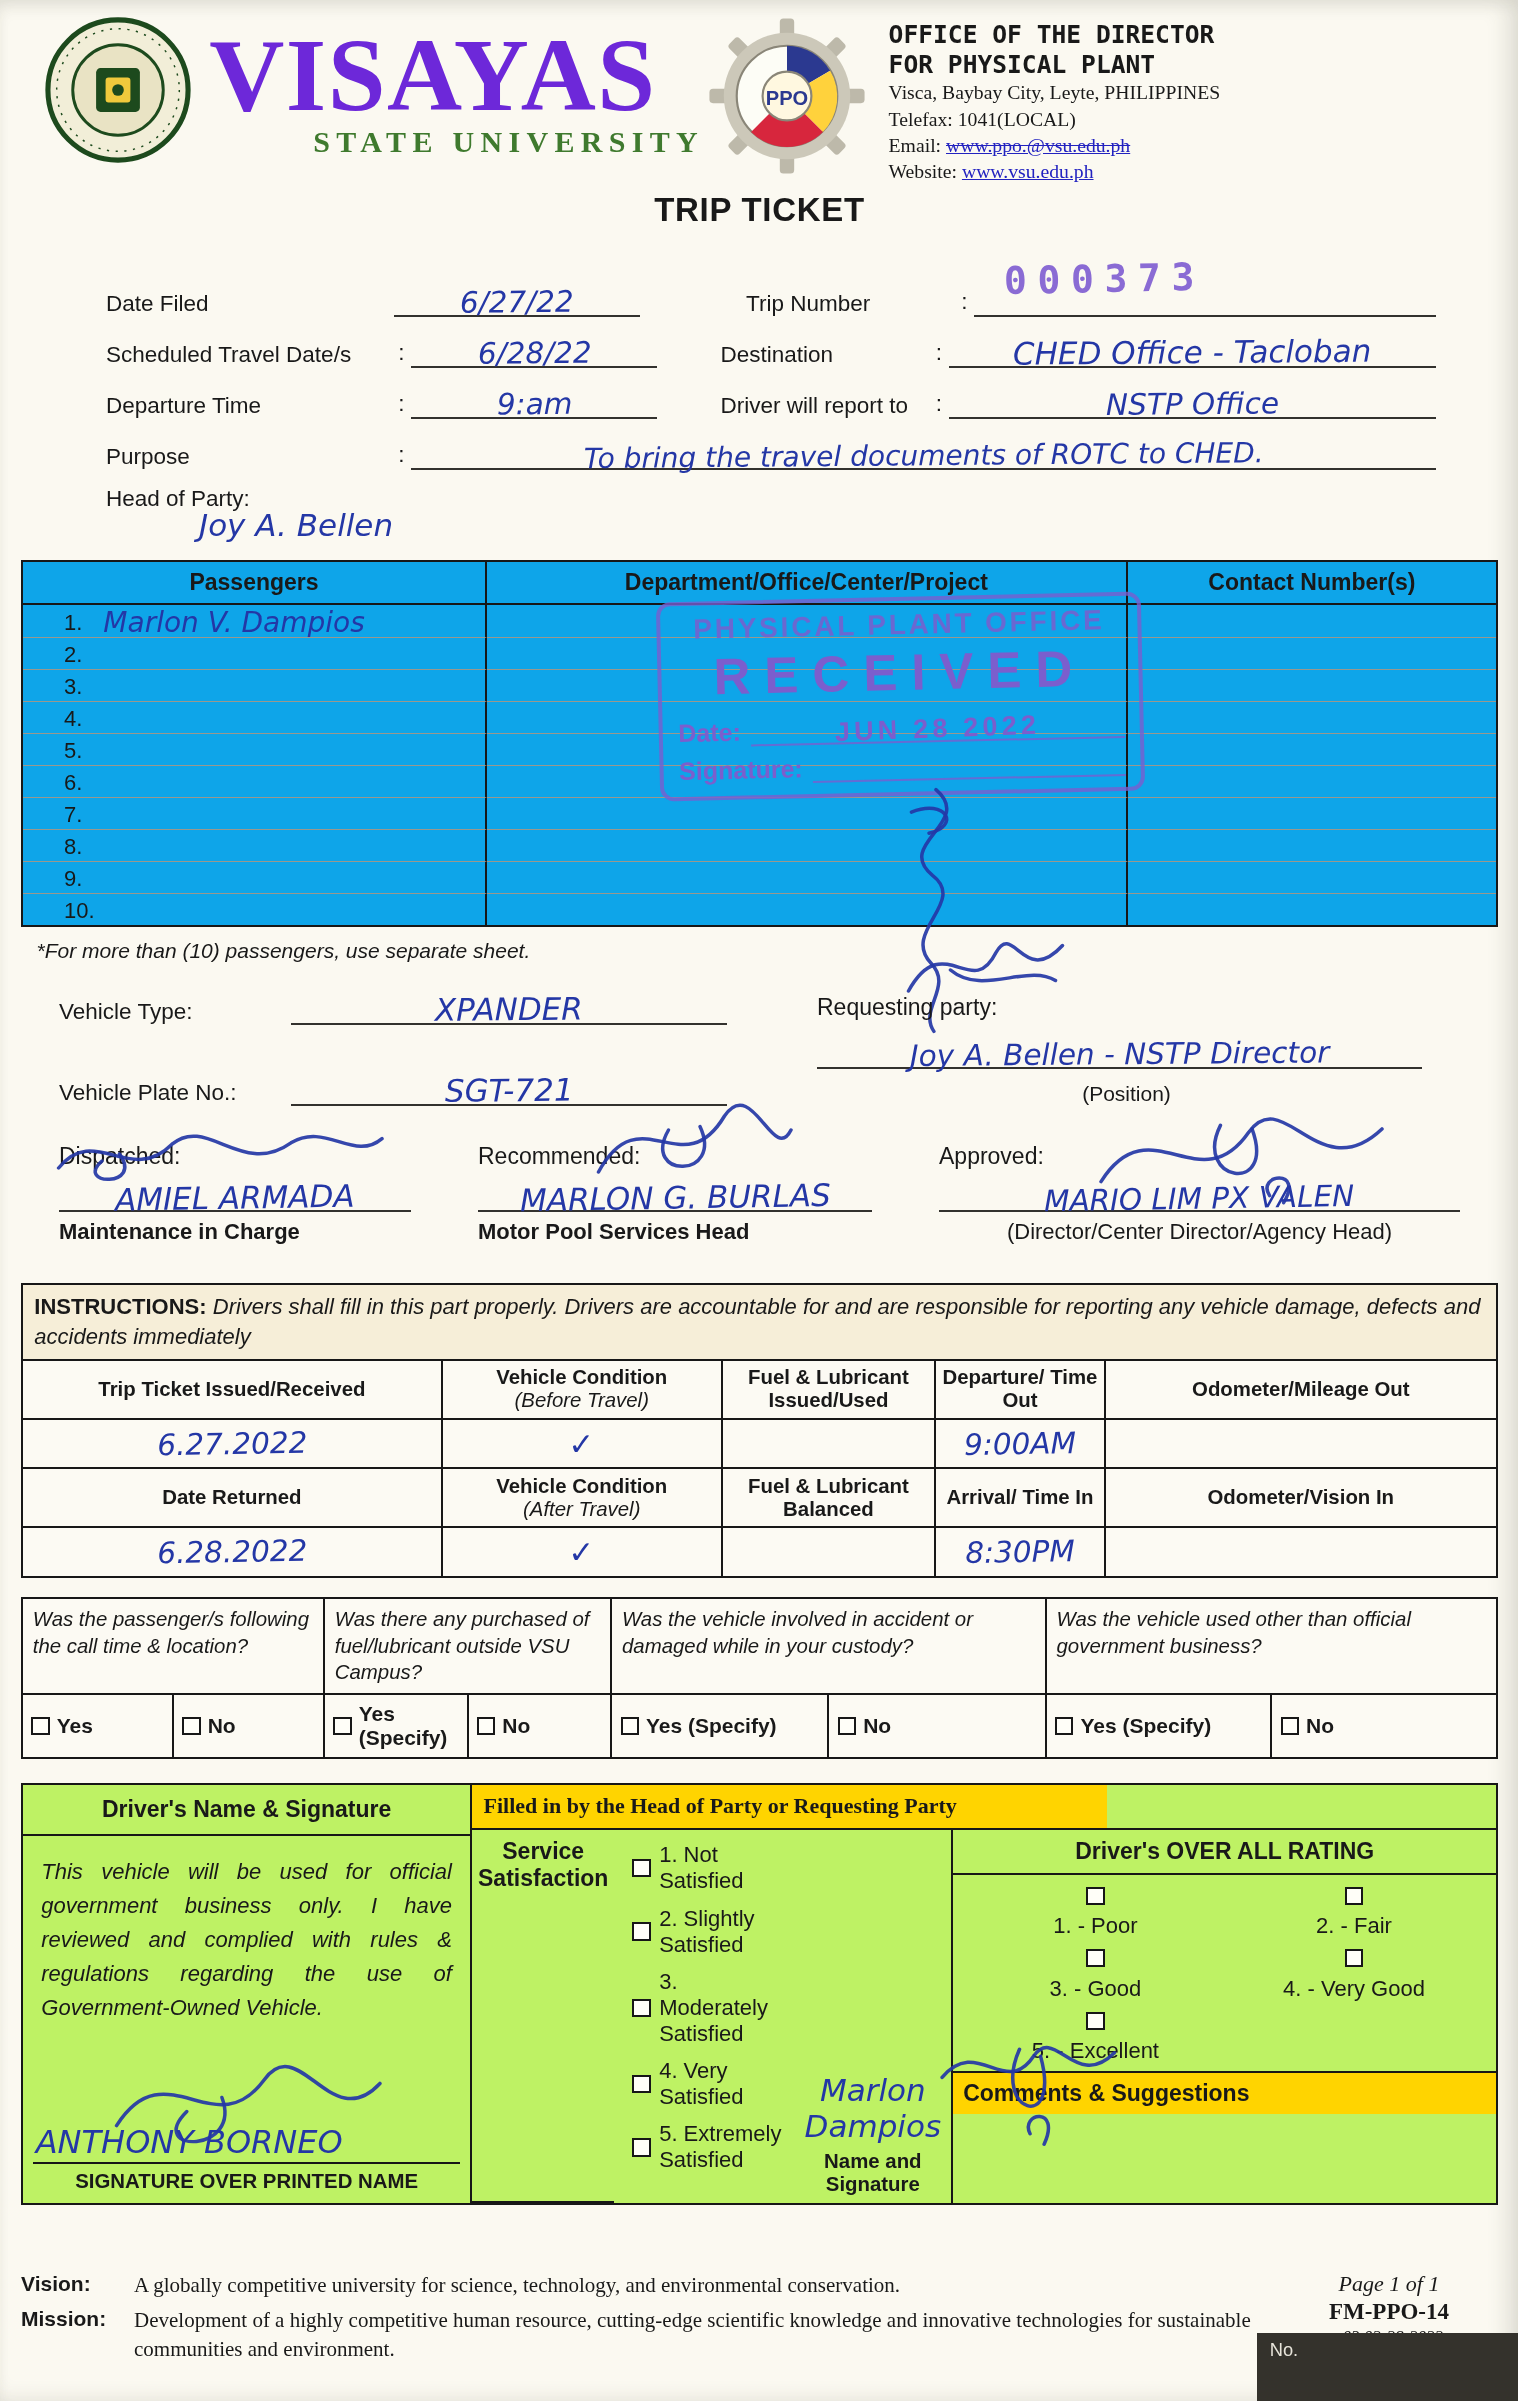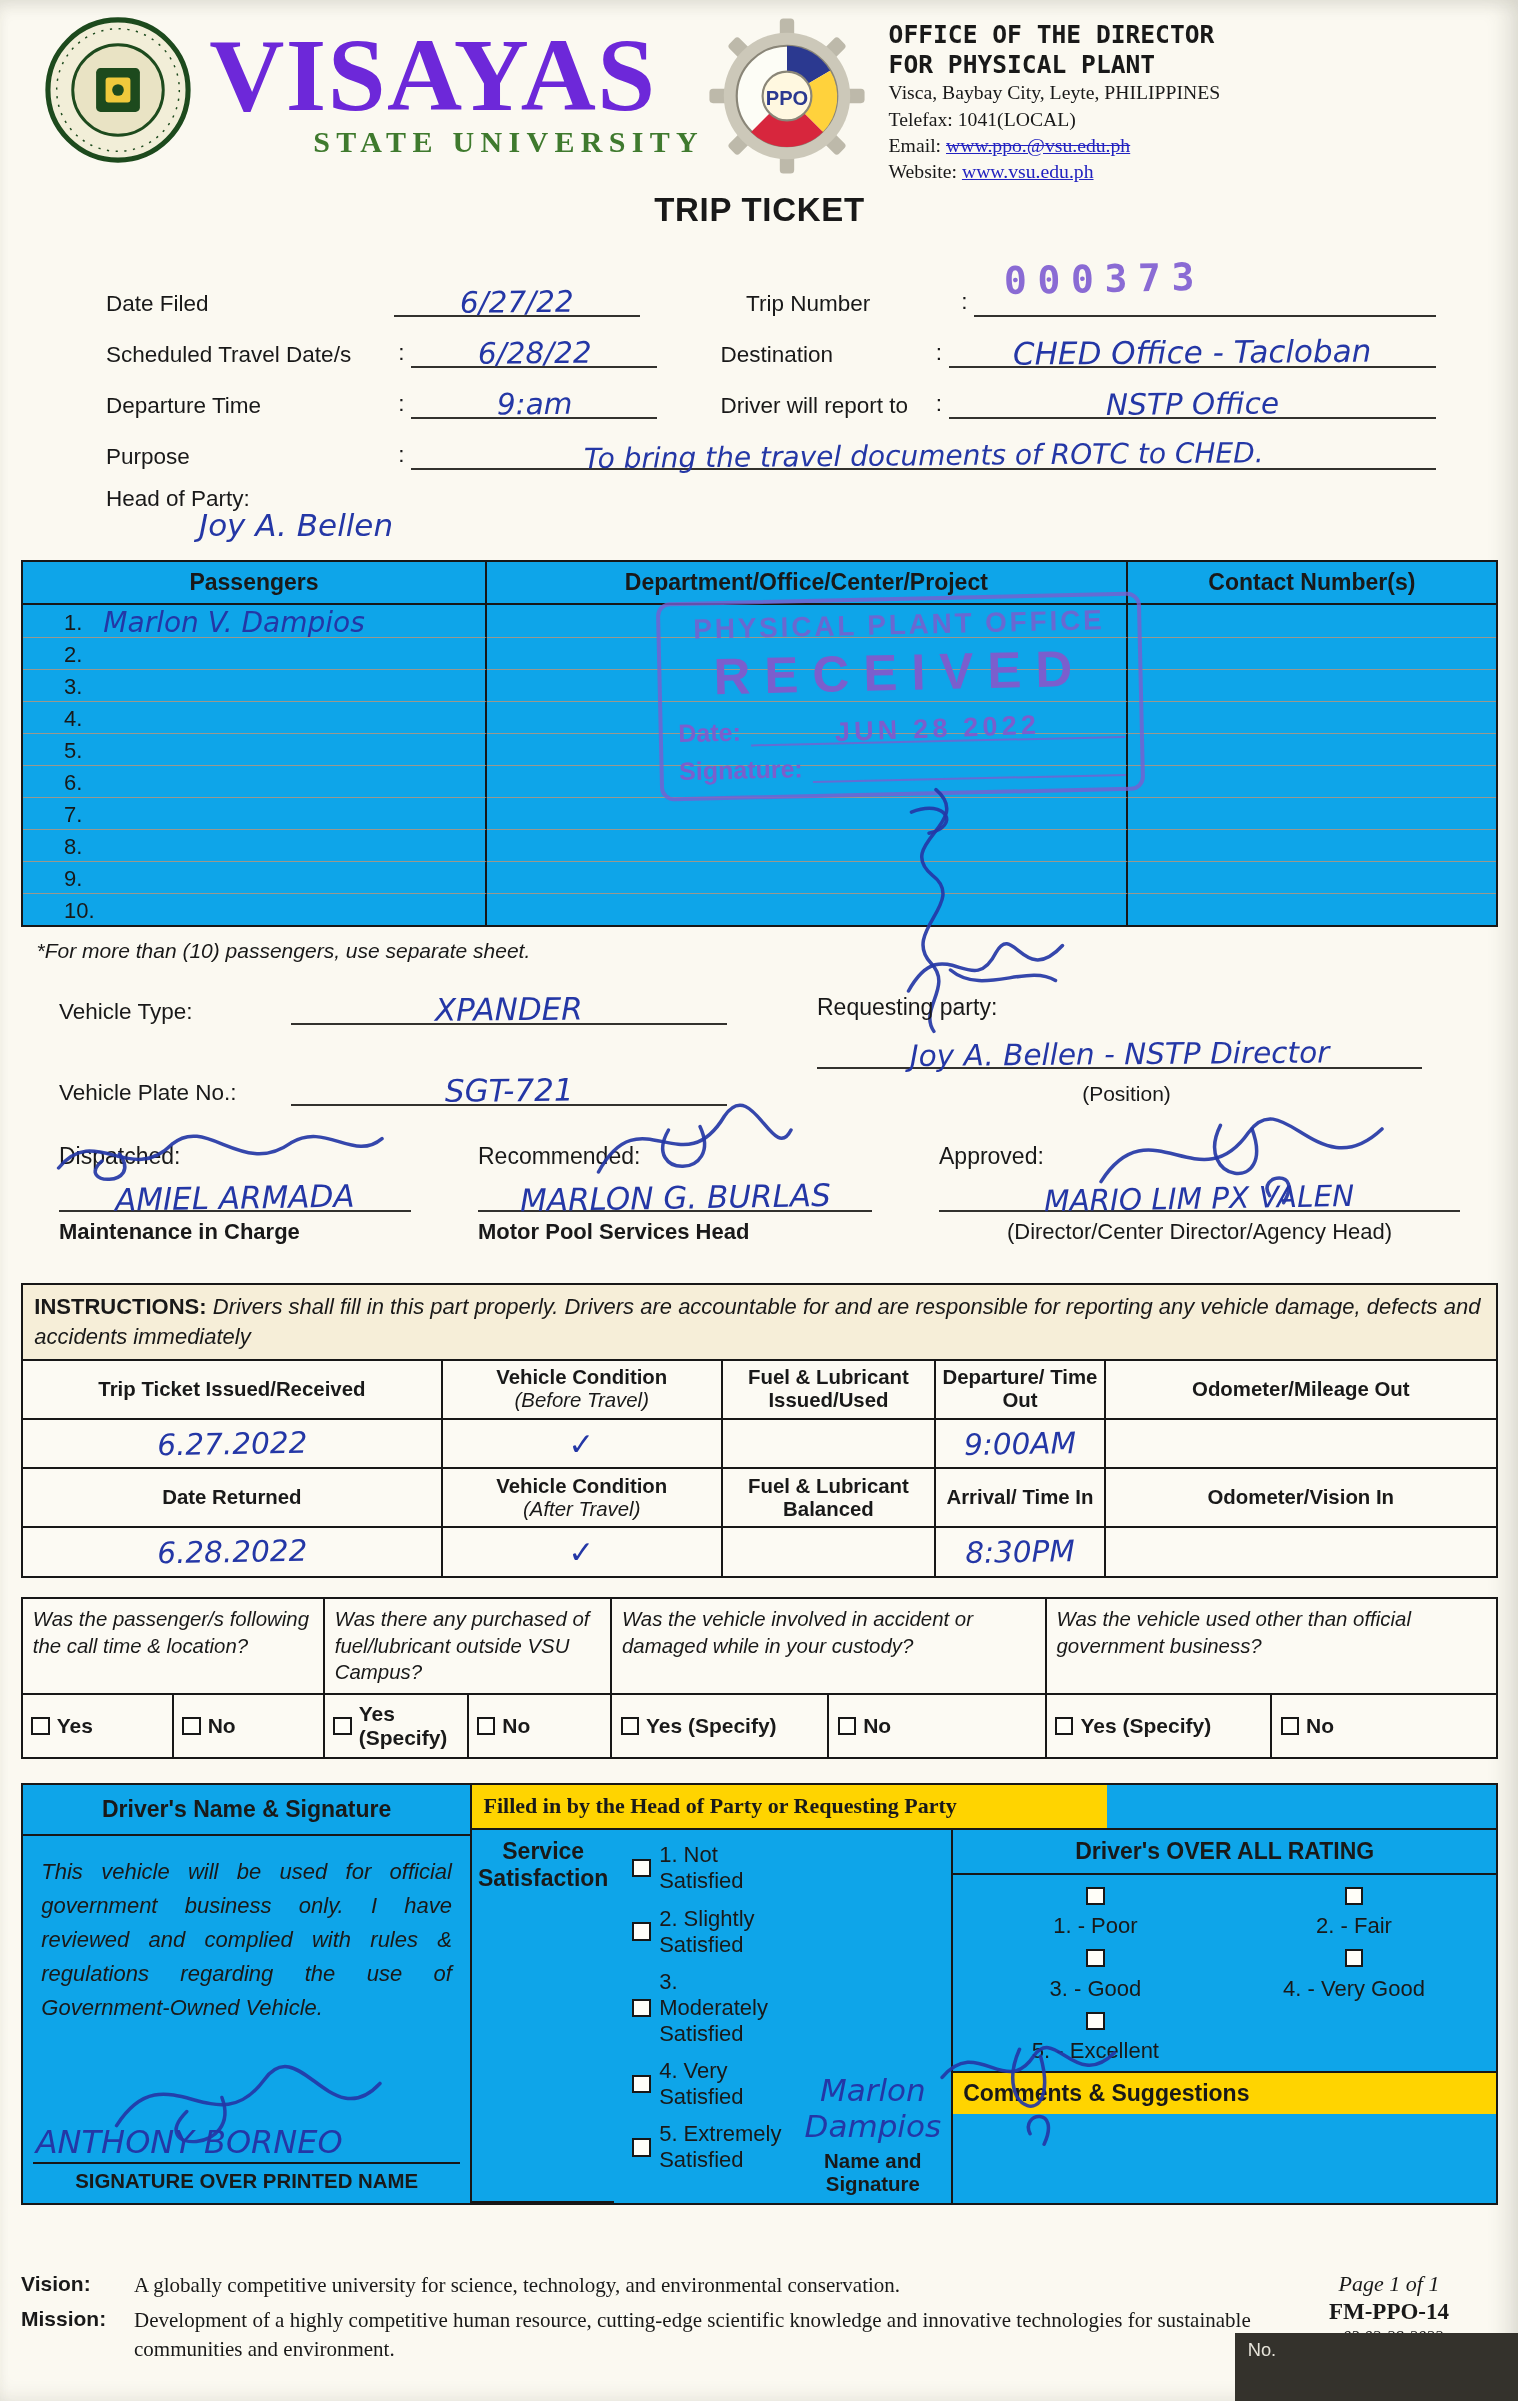--- a/index.html
+++ b/index.html
@@ -102,21 +102,21 @@
   grid-template-columns:20.5% 19.5% 29.5% 30.5%;background:#fcfaf3;}
 .qc{border-right:2.1px solid #171717;padding:7px 9.8px;font-size:20.4px;font-style:italic;line-height:1.3;}
 .qc.lastc{border-right:none;}
 .qopts{border-right:2.1px solid #171717;border-top:2.1px solid #171717;display:flex;}
 .qopts.lastc{border-right:none;}
 .qopt{flex:1;border-right:2.1px solid #171717;padding:7px 8.4px;font-size:21px;font-weight:bold;display:flex;align-items:center;gap:7px;}
 .qopt:last-child{border-right:none;}
 .cb{display:inline-block;width:18.3px;height:18.3px;border:2.1px solid #171717;background:#fffef8;flex:none;}
 
 
-.bottom{margin:24px 21px 0;border:2.1px solid #171717;display:flex;min-height:422px;background:#0ea5e9;}
+.bottom{margin:24px 21px 0;border:2.1px solid #171717;display:flex;min-height:422px;background:#bef264;}
 .b-left{width:30.5%;border-right:2.1px solid #171717;display:flex;flex-direction:column;}
 .bl-head{border-bottom:2.1px solid #171717;font-weight:bold;font-size:23px;text-align:center;padding:11.3px 4.2px;}
 .bl-body{font-style:italic;font-size:22px;line-height:1.55;padding:18.3px 18.3px 0;text-align:justify;}
 .bl-sigzone{margin-top:auto;position:relative;padding-bottom:2.8px;}
 .bl-sigsvg{display:block;margin:0 auto -31px;}
 .bl-name{font-size:32px;margin-left:12.7px;}
 .bl-rule{border-bottom:2.1px solid #171717;margin:1.4px 9.8px 0;}
 .bl-cap{font-weight:bold;font-size:20.4px;text-align:center;padding:5.6px 0 7px;}
 .b-right{flex:1;display:flex;flex-direction:column;}
 .banner{display:flex;border-bottom:2.1px solid #171717;}
@@ -140,21 +140,21 @@
 
 .footer{position:absolute;left:21px;right:21px;bottom:31px;display:flex;align-items:flex-start;}
 .f-main{flex:1;padding-right:14px;}
 .f-row{display:flex;margin-bottom:5.6px;}
 .f-lab{width:113px;font-weight:bold;font-size:21px;flex:none;padding-top:1.4px;}
 .f-txt{font-family:"Liberation Serif",serif;font-size:21px;line-height:1.4;}
 .f-right{width:218px;text-align:center;font-family:"Liberation Serif",serif;flex:none;}
 .f-page{font-style:italic;font-size:22px;}
 .f-code{font-weight:bold;font-size:23px;margin-top:2.8px;}
 .f-ver{font-style:italic;font-size:17px;margin-top:1.4px;}
-.no-box{position:absolute;right:0;bottom:0;width:284px;height:68px;background:#34322c;color:#e7e4da;font-size:18.3px;padding:5.6px 0 0 12.7px;}
+.no-box{position:absolute;right:0;bottom:0;width:262px;height:68px;background:#34322c;color:#e7e4da;font-size:18.3px;padding:5.6px 0 0 12.7px;}
 .sig-path{fill:none;stroke:#2437a6;stroke-width:5;stroke-linecap:round;opacity:.92;}
 </style>
 </head>
 <body>
 
 <div class="page">
 
   <header class="hdr">
     <div class="seal">
       <svg viewBox="0 0 200 200" width="146" height="146">

